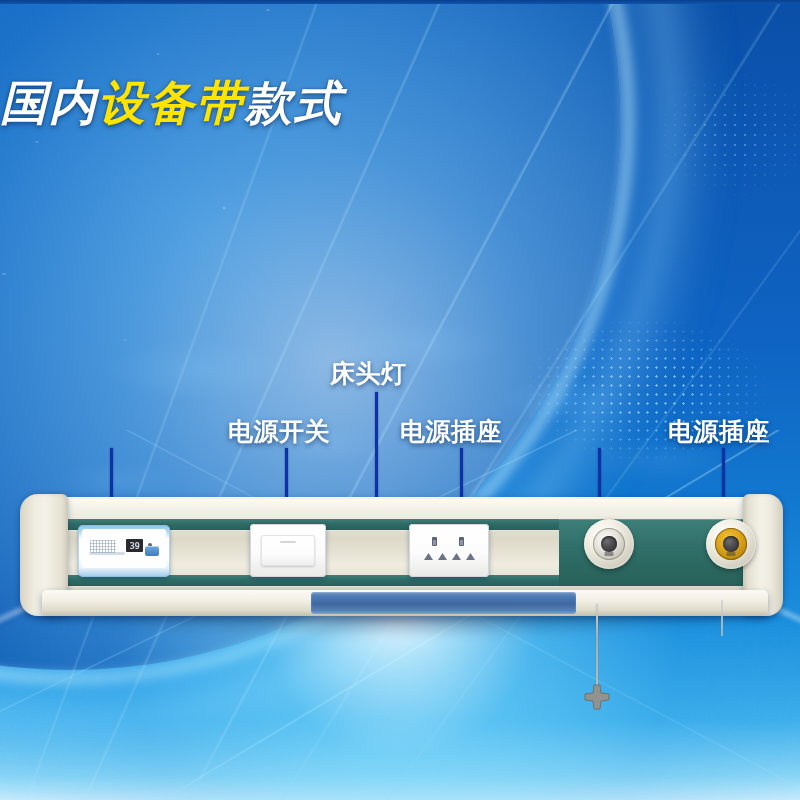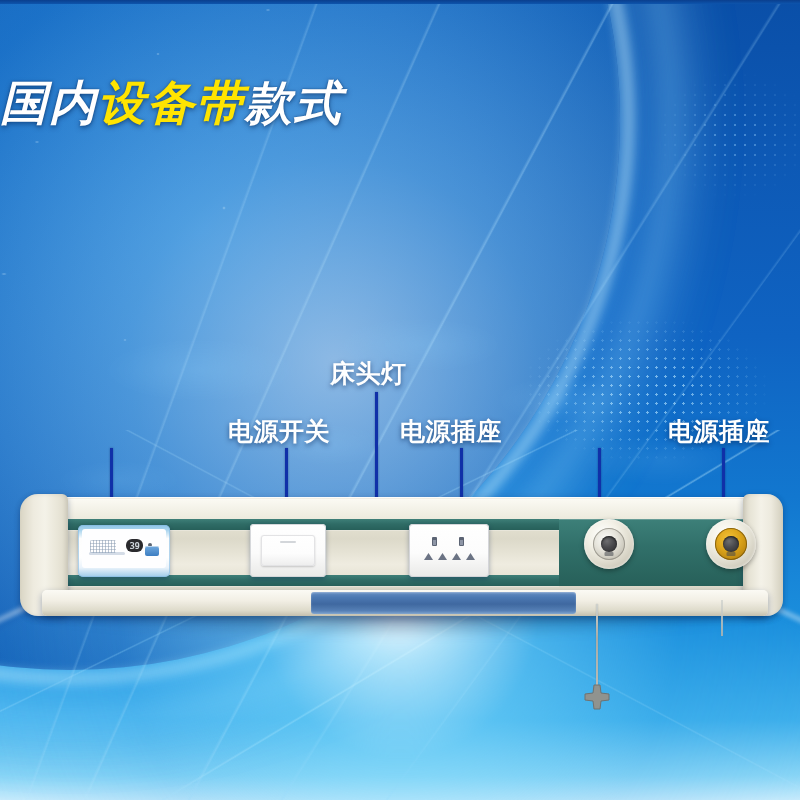--- a/index.html
+++ b/index.html
@@ -260,21 +260,21 @@
   .ic-face{ position:absolute; inset:4px 4px 9px 4px; background:#fefeff; border-radius:3px; }
   .ic-grille{
     position:absolute; left:8px; top:11px; width:26px; height:13px;
     background:
       repeating-linear-gradient(90deg, rgba(120,140,165,.55) 0 1px, transparent 1px 3px),
       repeating-linear-gradient(0deg, rgba(120,140,165,.45) 0 1px, transparent 1px 3px);
     border-radius:2px; opacity:.9;
   }
   .ic-display{
     position:absolute; left:44px; top:10px; width:17px; height:13px;
-    background:#2a2a2e; border-radius:6px;
+    background:#2a2a2e; border-radius:1px;
     color:#cfd6dd; font-size:9px; font-weight:bold;
     display:flex; align-items:center; justify-content:center;
     font-family:"DejaVu Sans Mono",monospace; letter-spacing:-.5px;
   }
   .ic-led{ position:absolute; left:66px; top:14px; width:4px; height:4px; border-radius:50%; background:#5c6572; }
   .ic-btn{
     position:absolute; right:7px; bottom:12px; width:14px; height:10px;
     background:linear-gradient(180deg,#6fa8de,#3d7ec2); border-radius:2px;
     box-shadow:inset 0 1px 0 rgba(255,255,255,.5);
   }

